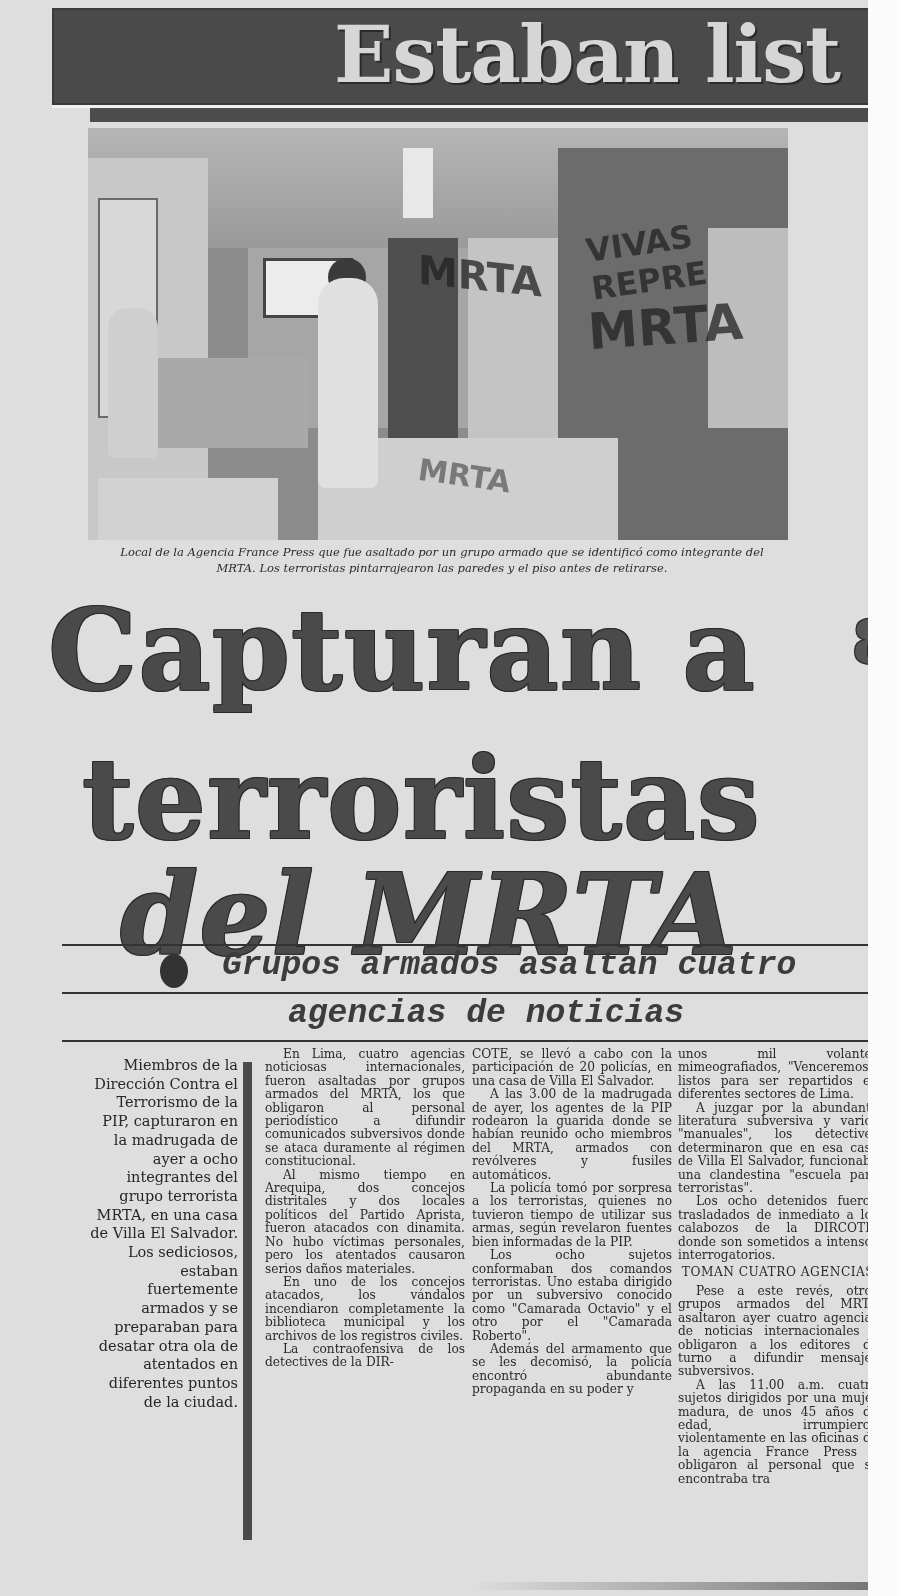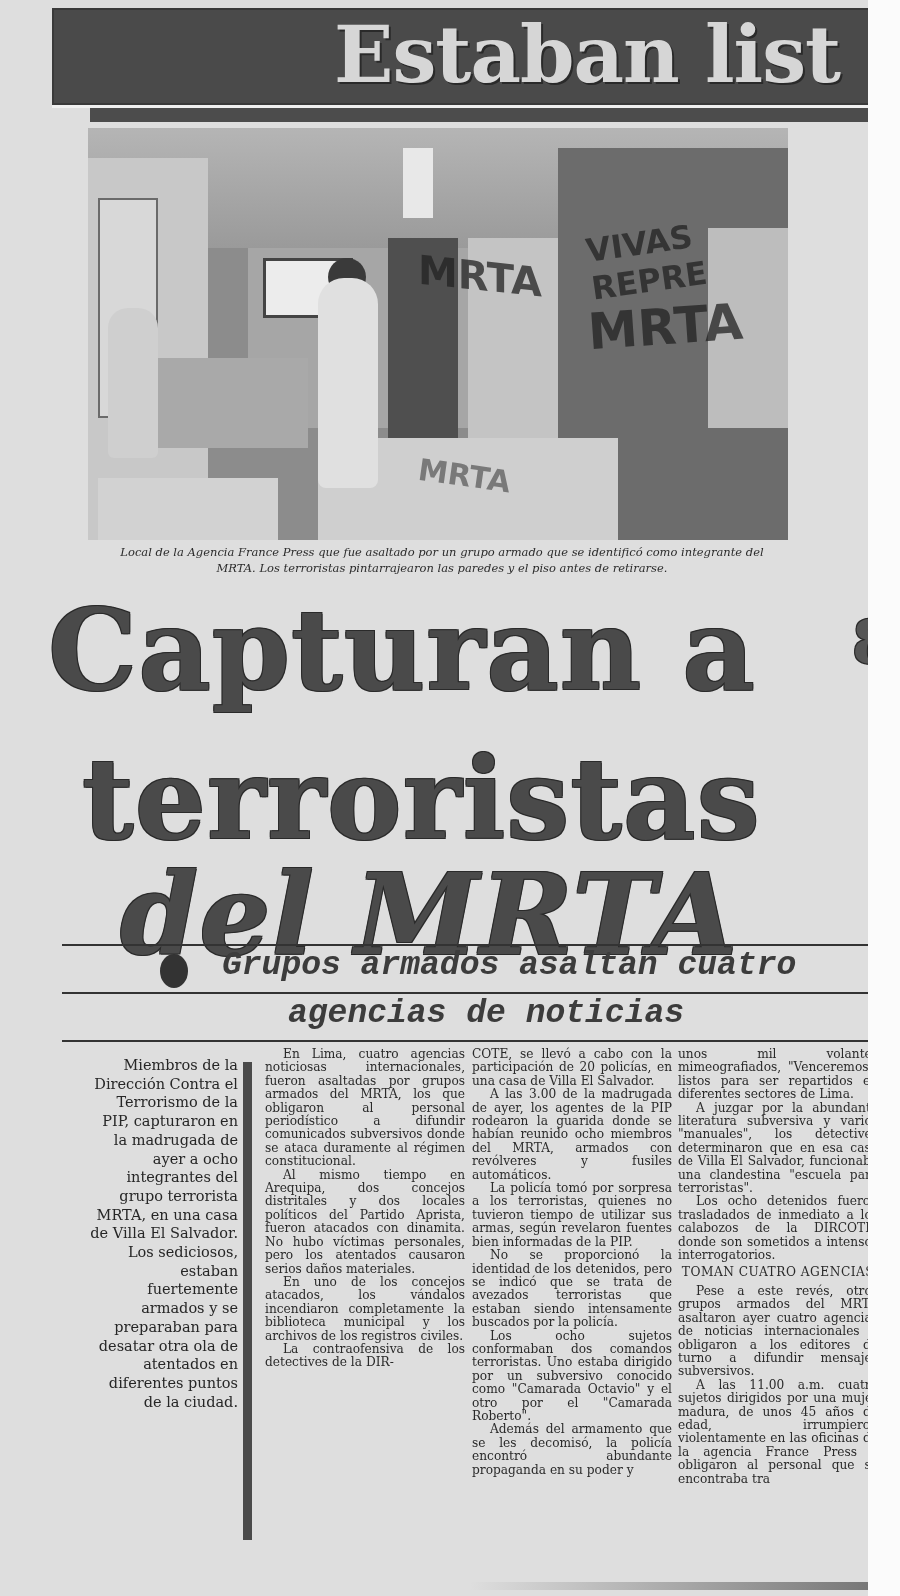--- a/index.html
+++ b/index.html
@@ -176,21 +176,20 @@
     <p>En Lima, cuatro agencias noticiosas internacionales, fueron asaltadas por grupos armados del MRTA, los que obligaron al personal periodístico a difundir comunicados subversivos donde se ataca duramente al régimen constitucional.</p>
     <p>Al mismo tiempo en Arequipa, dos concejos distritales y dos locales políticos del Partido Aprista, fueron atacados con dinamita. No hubo víctimas personales, pero los atentados causaron serios daños materiales.</p>
     <p>En uno de los concejos atacados, los vándalos incendiaron completamente la biblioteca municipal y los archivos de los registros civiles.</p>
     <p>La contraofensiva de los detectives de la DIR-</p>
   </div>
 
   <div class="col c2">
     <p class="noindent">COTE, se llevó a cabo con la participación de 20 policías, en una casa de Villa El Salvador.</p>
     <p>A las 3.00 de la madrugada de ayer, los agentes de la PIP rodearon la guarida donde se habían reunido ocho miembros del MRTA, armados con revólveres y fusiles automáticos.</p>
     <p>La policía tomó por sorpresa a los terroristas, quienes no tuvieron tiempo de utilizar sus armas, según revelaron fuentes bien informadas de la PIP.</p>
-    <p>No se proporcionó la identidad de los detenidos, pero se indicó que se trata de avezados terroristas que estaban siendo intensamente buscados por la policía.</p>
     <p>Los ocho sujetos conformaban dos comandos terroristas. Uno estaba dirigido por un subversivo conocido como "Camarada Octavio" y el otro por el "Camarada Roberto".</p>
     <p>Además del armamento que se les decomisó, la policía encontró abundante propaganda en su poder y</p>
   </div>
 
   <div class="col c3">
     <p class="noindent">unos mil volantes mimeografiados, "Venceremos", listos para ser repartidos en diferentes sectores de Lima.</p>
     <p>A juzgar por la abundante literatura subversiva y varios "manuales", los detectives determinaron que en esa casa de Villa El Salvador, funcionaba una clandestina "escuela para terroristas".</p>
     <p>Los ocho detenidos fueron trasladados de inmediato a los calabozos de la DIRCOTE, donde son sometidos a intensos interrogatorios.</p>
     <p class="subhead">TOMAN CUATRO AGENCIAS</p>
     <p>Pese a este revés, otros grupos armados del MRTA asaltaron ayer cuatro agencias de noticias internacionales y obligaron a los editores de turno a difundir mensajes subversivos.</p>

